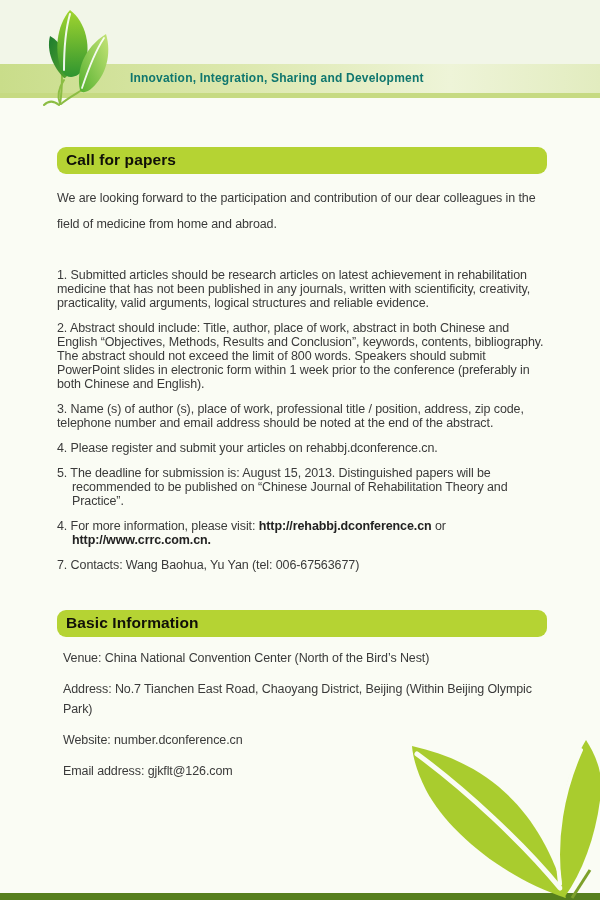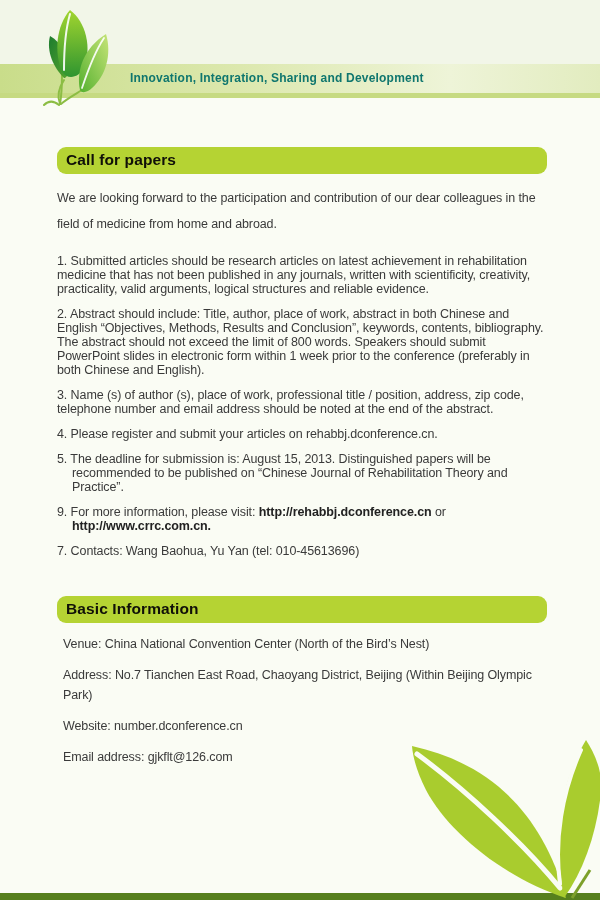--- a/index.html
+++ b/index.html
@@ -25,21 +25,21 @@
   .leaves-top { position:absolute; left:40px; top:6px; width:80px; height:100px; z-index:3; }
   .leaves-bottom { position:absolute; left:386px; top:740px; width:216px; height:162px; z-index:2; }
   .footer-bar { position:absolute; left:0; bottom:0; width:600px; height:7px; background:#567f1d; z-index:1; }
 
   .content { position:absolute; left:57px; top:147px; width:490px; }
   .section-bar {
     background:#b5d333; border-radius:9px;
     padding:4px 0 5px 9px; margin-bottom:11px;
   }
   .section-bar h2 { font-size:15.5px; font-weight:700; color:#101008; letter-spacing:.1px; }
-  .intro { font-size:12.5px; line-height:26px; letter-spacing:-.1px; margin-bottom:17px; color:#3a3a3a; }
+  .intro { font-size:12.5px; line-height:26px; letter-spacing:-.1px; margin-bottom:31px; color:#3a3a3a; }
   .item { font-size:12.5px; line-height:14px; letter-spacing:-.1px; margin-bottom:11px; color:#3a3a3a; }
   .hang { padding-left:15px; text-indent:-15px; }
   .item b { font-weight:700; color:#222; }
   .basic { margin-top:38px; }
   .info-row { font-size:12.5px; line-height:20px; letter-spacing:-.1px; margin:0 0 11px 6px; color:#3a3a3a; }
 </style>
 </head>
 <body>
 
 <div class="top-strip"></div>
@@ -80,22 +80,22 @@
     <h2>Call for papers</h2>
   </div>
 
   <p class="intro">We are looking forward to the participation and contribution of our dear colleagues in the field of medicine from home and abroad.</p>
 
   <p class="item">1. Submitted articles should be research articles on latest achievement in rehabilitation medicine that has not been published in any journals, written with scientificity, creativity, practicality, valid arguments, logical structures and reliable evidence.</p>
   <p class="item">2. Abstract should include: Title, author, place of work, abstract in both Chinese and English “Objectives, Methods, Results and Conclusion”, keywords, contents, bibliography. The abstract should not exceed the limit of 800 words. Speakers should submit PowerPoint slides in electronic form within 1 week prior to the conference (preferably in both Chinese and English).</p>
   <p class="item">3. Name (s) of author (s), place of work, professional title / position, address, zip code, telephone number and email address should be noted at the end of the abstract.</p>
   <p class="item">4. Please register and submit your articles on rehabbj.dconference.cn.</p>
   <p class="item hang">5. The deadline for submission is: August 15, 2013. Distinguished papers will be recommended to be published on “Chinese Journal of Rehabilitation Theory and Practice”.</p>
-  <p class="item hang"><span>9. For more information, please visit: </span><b>http://rehabbj.dconference.cn</b><span> or</span><br><b>http://www.crrc.com.cn.</b></p>
-  <p class="item">7. Contacts: Wang Baohua, Yu Yan (tel: 010-45613696)</p>
+  <p class="item hang"><span>4. For more information, please visit: </span><b>http://rehabbj.dconference.cn</b><span> or</span><br><b>http://www.crrc.com.cn.</b></p>
+  <p class="item">7. Contacts: Wang Baohua, Yu Yan (tel: 006-67563677)</p>
 
   <div class="section-bar basic">
     <h2>Basic Information</h2>
   </div>
 
   <p class="info-row">Venue: China National Convention Center (North of the Bird’s Nest)</p>
   <p class="info-row">Address: No.7 Tianchen East Road, Chaoyang District, Beijing (Within Beijing Olympic Park)</p>
   <p class="info-row">Website: number.dconference.cn</p>
   <p class="info-row">Email address: gjkflt@126.com</p>
 

